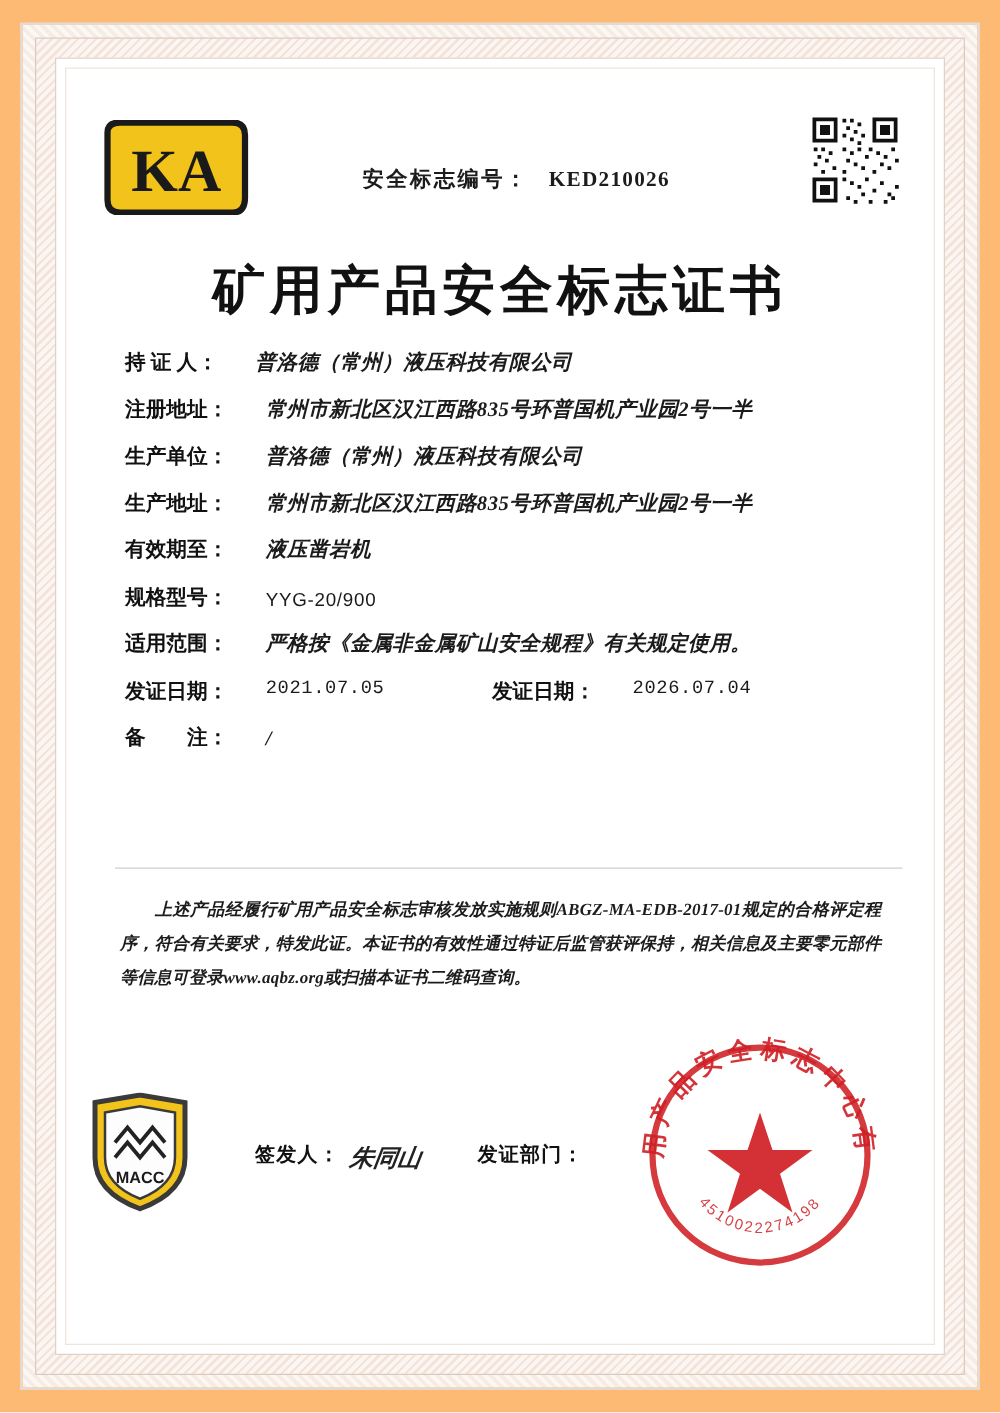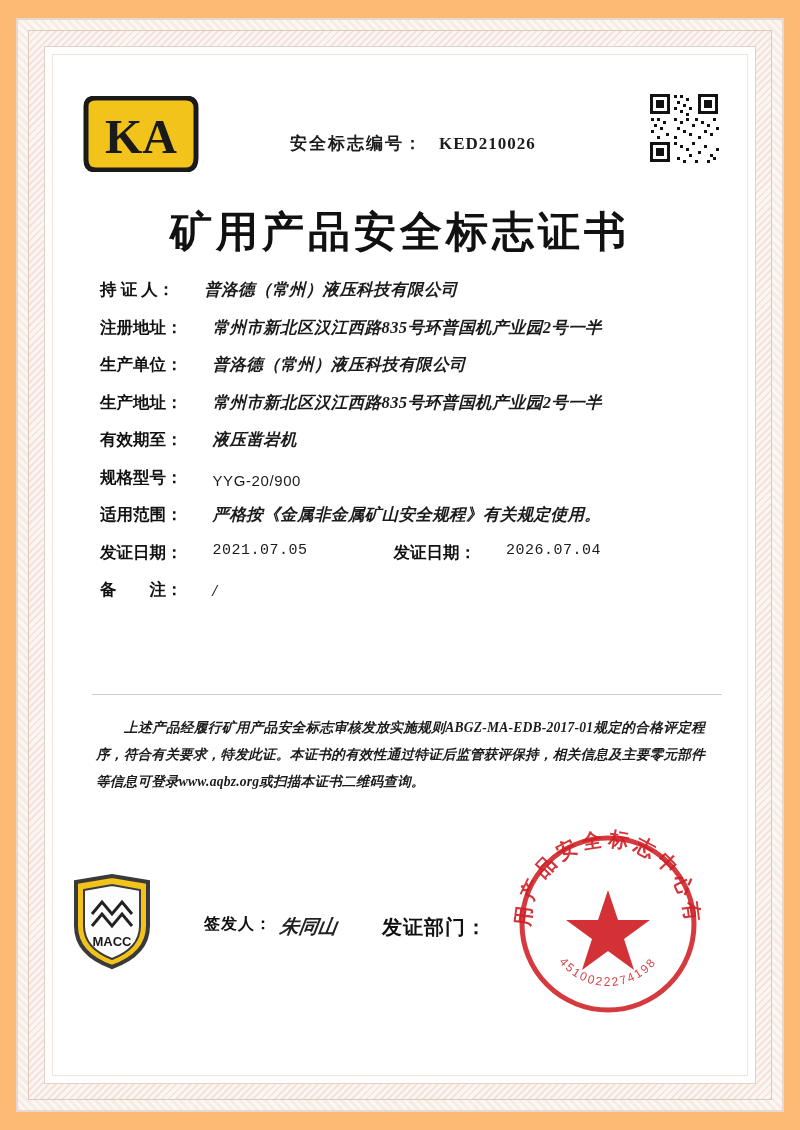--- a/index.html
+++ b/index.html
@@ -211,21 +211,21 @@
     color: #222;
     transform: skewX(-8deg);
     display: inline-block;
   }
   .dept-row {
     position: absolute;
     left: 330px;
     top: 860px;
     display: flex;
     align-items: baseline;
-    font-size: 20px;
+    font-size: 16px;
     color: #111;
   }
 
   
   .seal {
     position: absolute;
     right: 40px;
     top: 770px;
     width: 200px;
     height: 200px;

